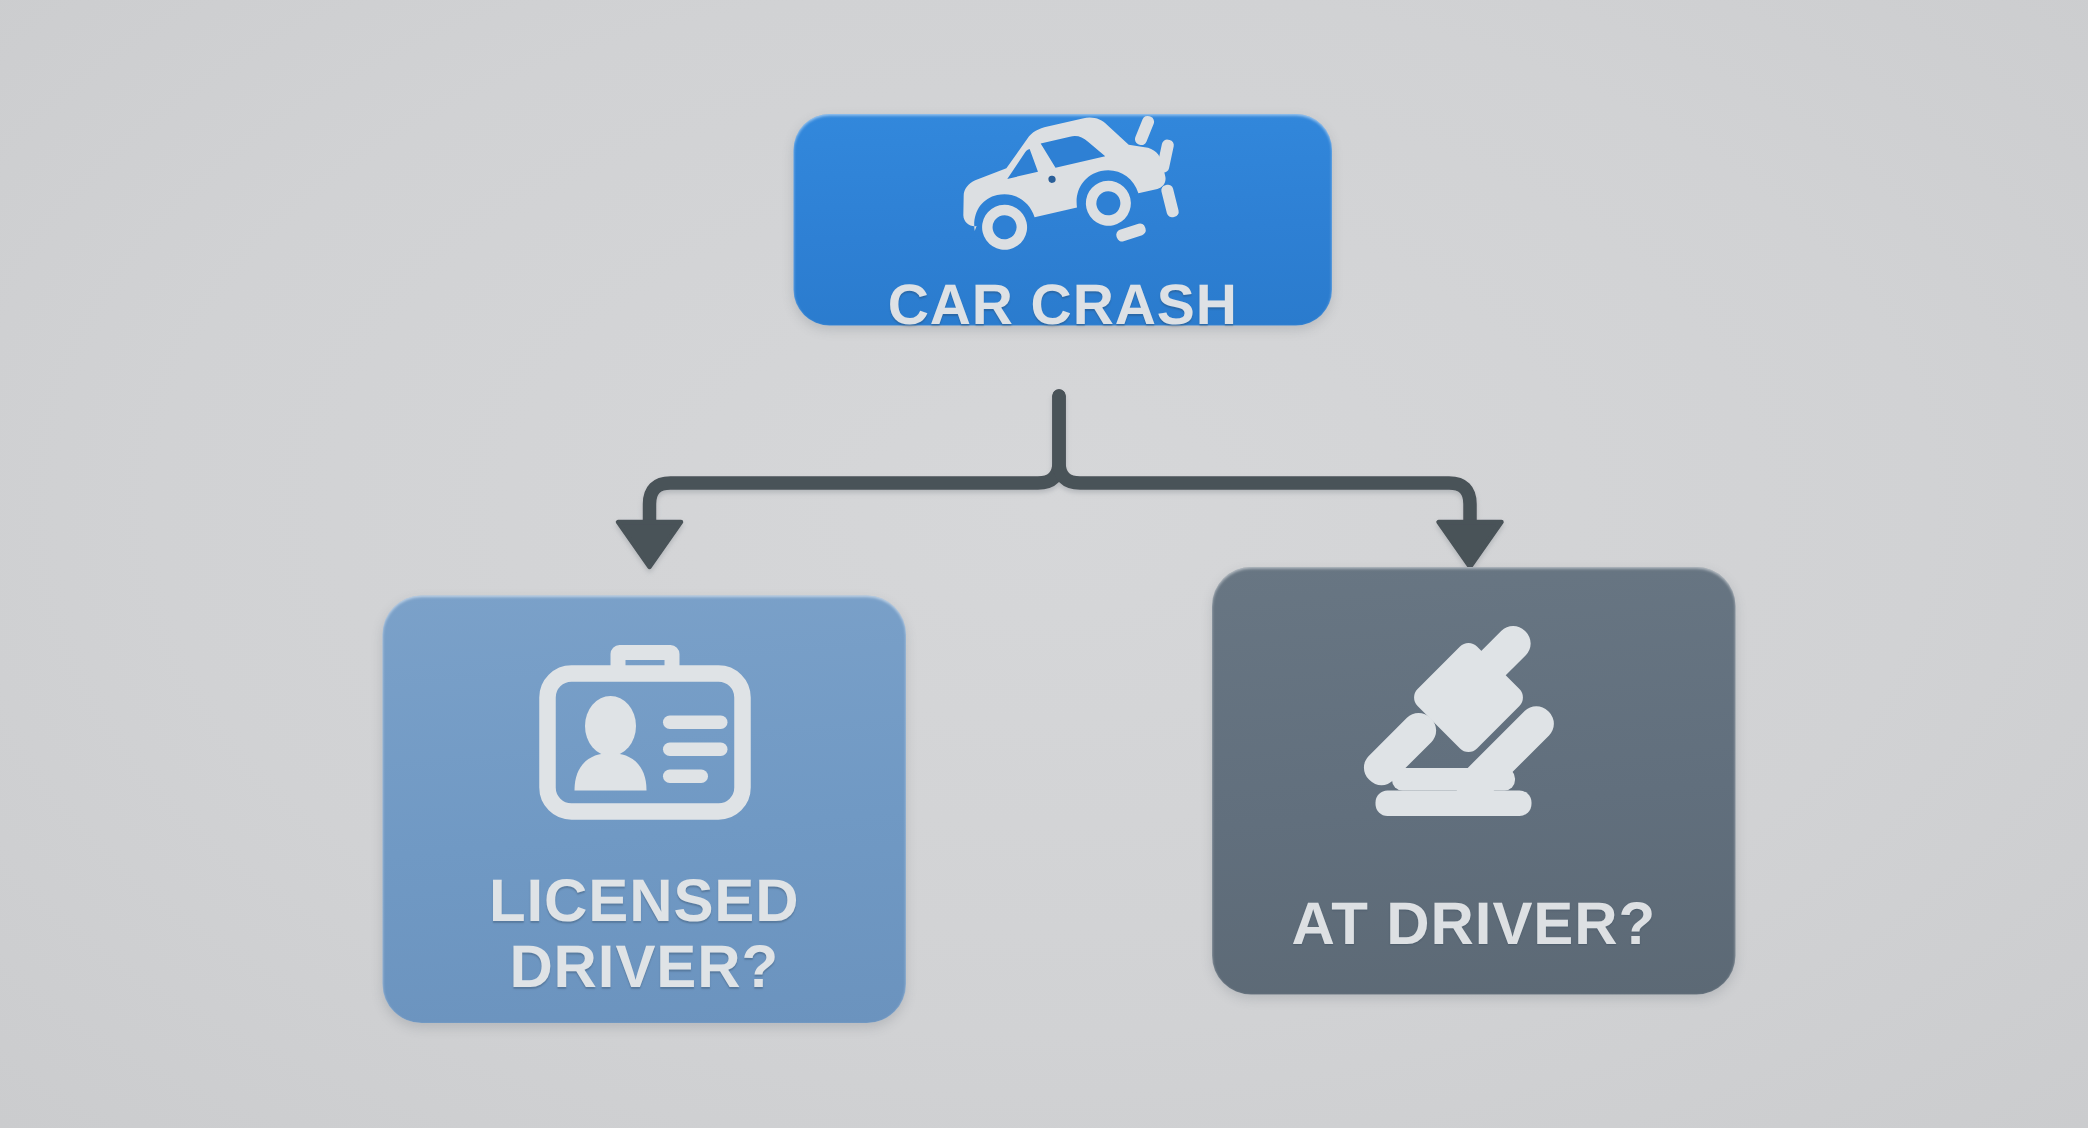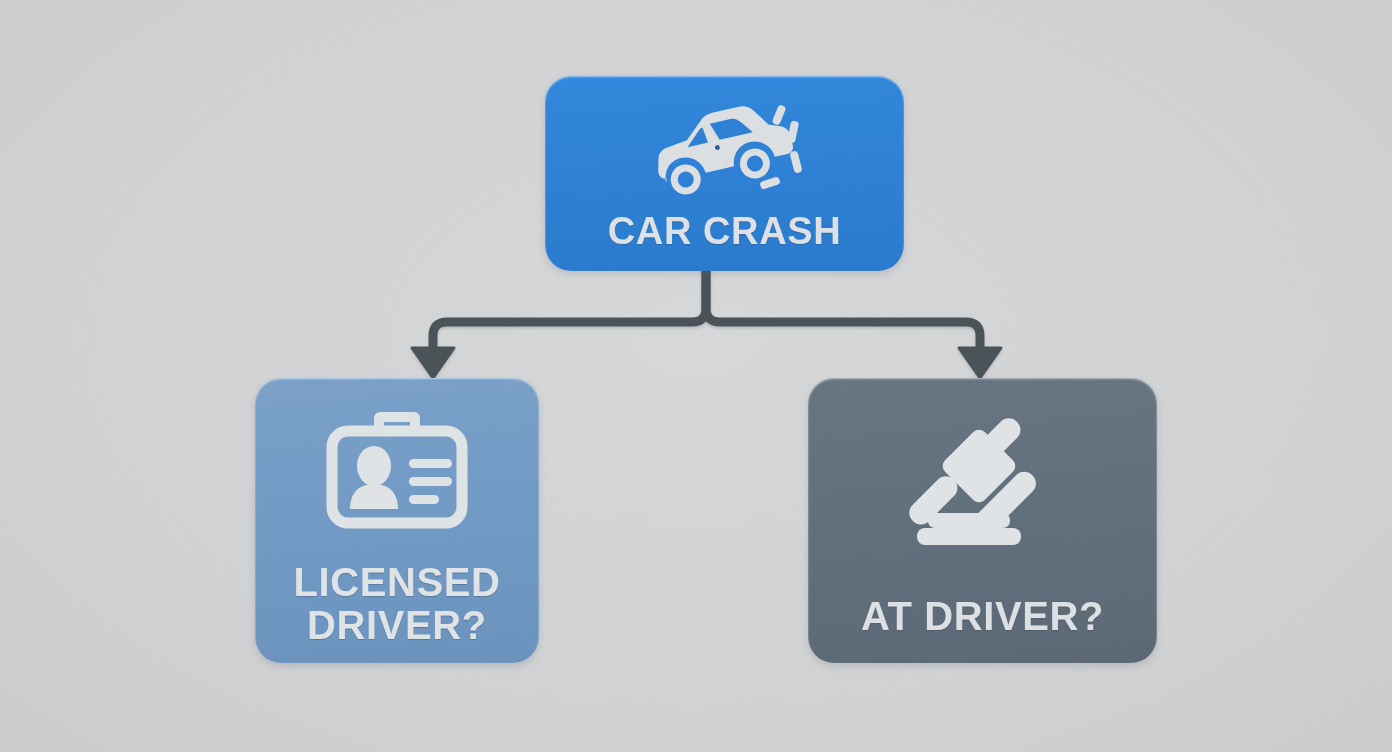--- a/index.html
+++ b/index.html
@@ -49,38 +49,39 @@
     font-weight: bold;
     letter-spacing: 0.6px;
     text-align: center;
     line-height: 1.08;
     text-shadow: 0 1px 1px rgba(40,60,80,0.30);
     white-space: pre-line;
   }
 
   
   #node-root {
-    left: 545px;
+    left: 529px;
     top: 76px;
     width: 359px;
-    height: 195px;
+    height: 141px;
     background: linear-gradient(178deg, #3288dc 0%, #2e80d4 55%, #2a7bcd 100%);
+    border-radius: 24px;
   }
   #node-root .node-icon { margin-top: 4px; margin-bottom: 2px; }
   #node-root .node-label {
     font-size: 38px;
     color: #dde1e5;
     margin-top: 2px;
   }
 
   
   #node-licensed {
     left: 255px;
-    top: 378px;
-    width: 284px;
+    top: 397px;
+    width: 349px;
     height: 285px;
     background: linear-gradient(175deg, #7ba1c9 0%, #7099c4 55%, #6b93be 100%);
   }
   #node-licensed .node-icon { margin-top: 12px; }
   #node-licensed .node-label {
     font-size: 40px;
     color: #dfe3e6;
     margin-top: 26px;
   }
 

